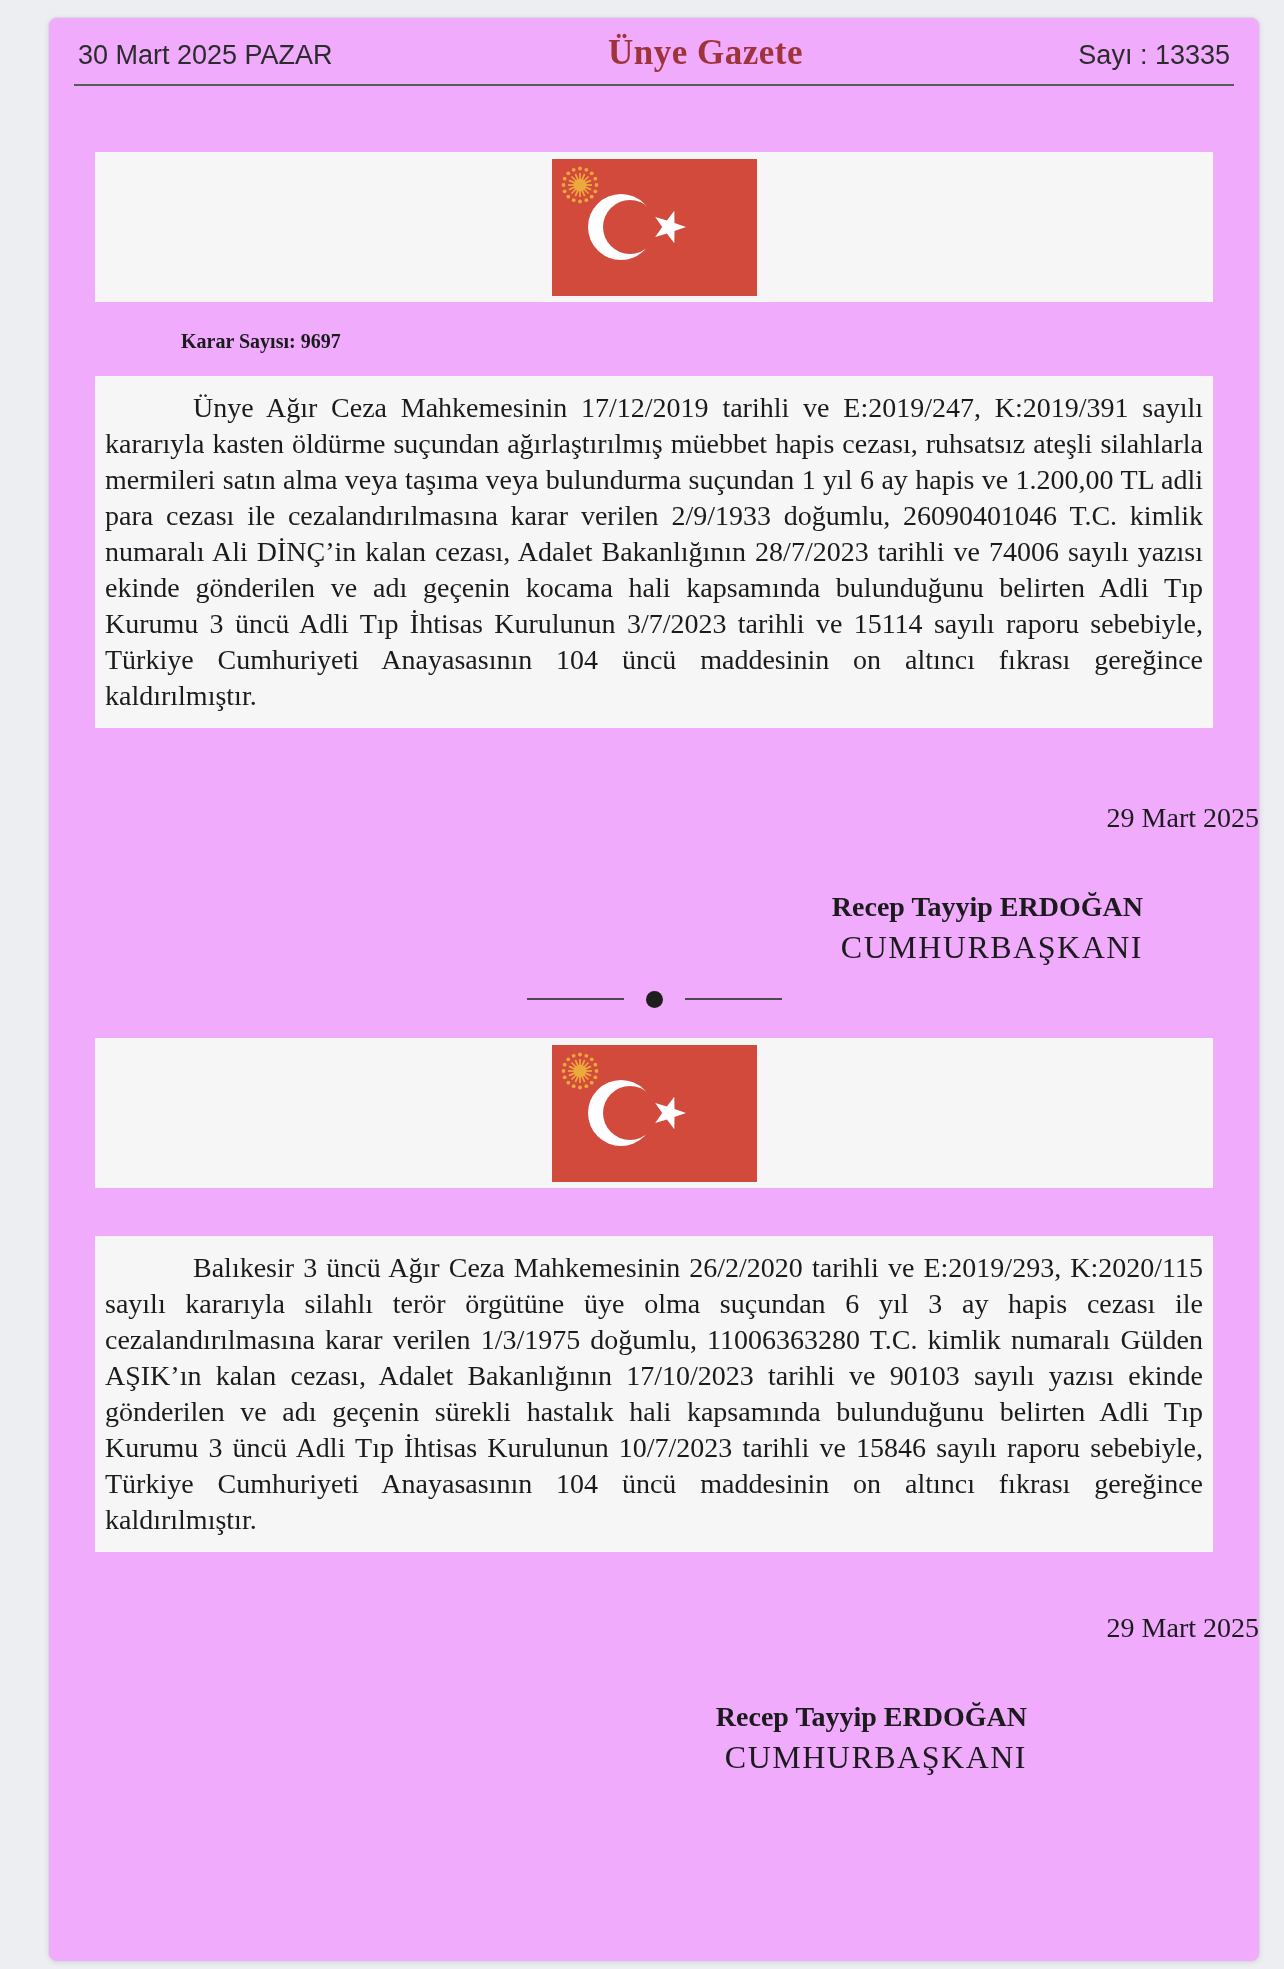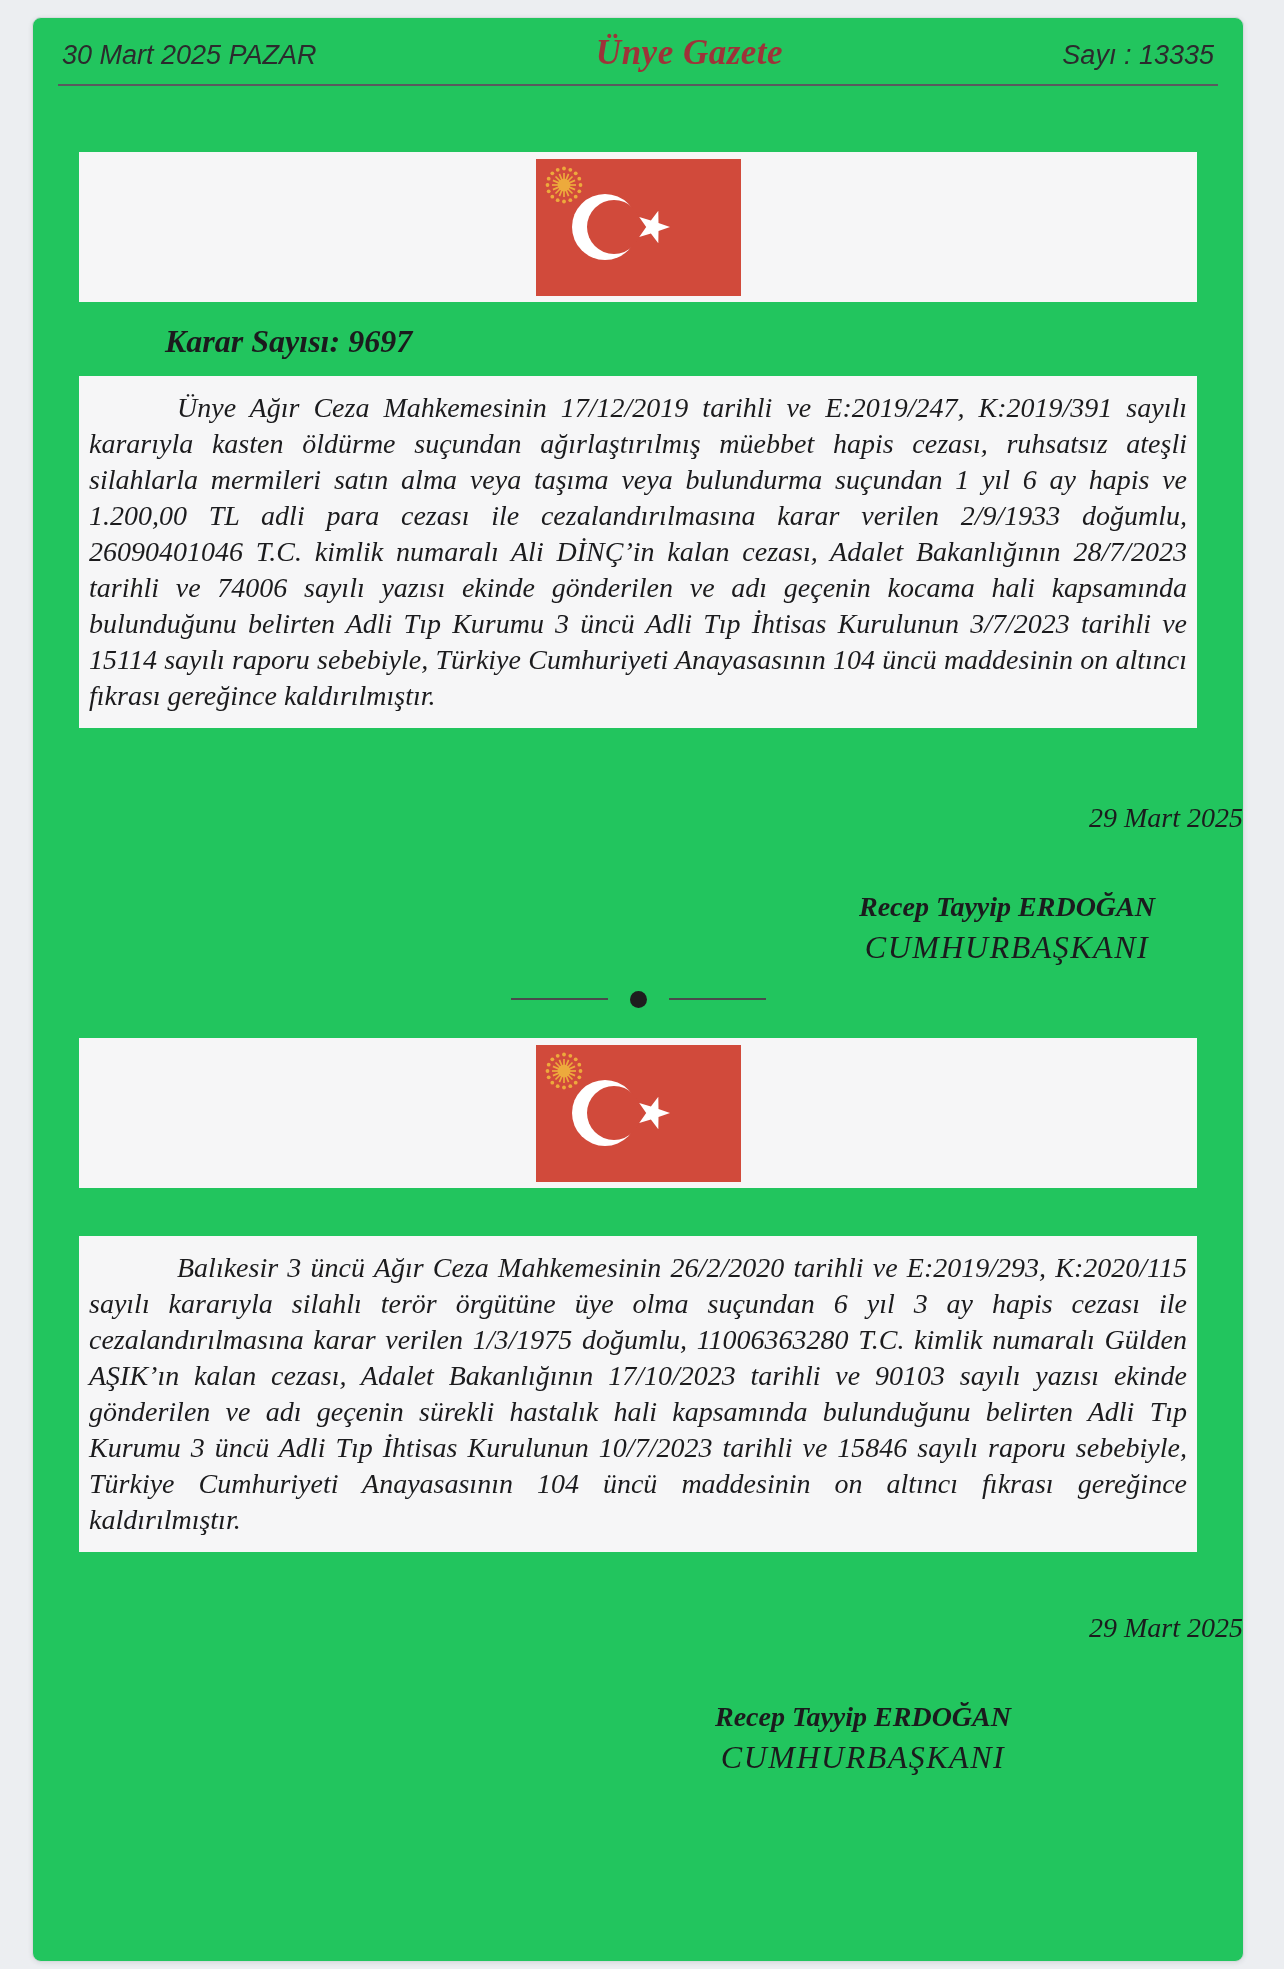--- a/index.html
+++ b/index.html
@@ -7,24 +7,23 @@
     --flag-red:#d14a3b; --flag-gold:#edaa3c; --ink:#1b1b1d;
   }
   *{box-sizing:border-box;margin:0;padding:0;}
   html,body{margin:0;padding:0;}
   body{
     width:1284px;height:1969px;position:relative;overflow:hidden;
     background:var(--page-bg);
     font-family:"Liberation Serif", serif;color:var(--ink);
   }
   .document-card{
-    position:absolute;left:32px;top:17px;width:1212px;height:1945px;
-    background:#22c55e;border:1px solid #d9dade;border-radius:9px;
+    position:absolute;left:48px;top:17px;width:1212px;height:1945px;
+    background:#f0abfc;border:1px solid #d9dade;border-radius:9px;
     box-shadow:0 1px 5px rgba(40,40,60,.10);
-    font-style:italic;
   }
   
   .masthead{
     display:flex;justify-content:space-between;align-items:baseline;
     margin:0 25px;padding:18px 4px 12px 4px;border-bottom:2px solid #595a5e;
   }
   .masthead-date,.masthead-issue{
     font-family:"Liberation Sans", sans-serif;font-size:27px;line-height:34px;color:#2b2b2d;
   }
   .masthead-title{
@@ -41,31 +40,31 @@
     display:flex;align-items:center;justify-content:center;
   }
   .flag-band.second{margin-top:30px;}
   .flag-svg{width:205px;height:137px;display:block;}
   .fr{fill:var(--flag-red);}
   .fw{fill:#ffffff;}
   .fg{fill:var(--flag-gold);}
   .fgs{stroke:var(--flag-gold);stroke-width:1.7;}
   
   .decision-heading{
-    margin:24px 0 0 132px;font-size:32px;line-height:30px;font-weight:bold;
+    margin:24px 0 0 132px;font-size:20px;line-height:30px;font-weight:bold;
   }
   .decision-body{
     margin:20px 46px 0 46px;background:var(--band-gray);
     padding:14px 10px;font-size:28px;line-height:36px;
     text-align:justify;text-indent:88px;
   }
   .decision-body.second{margin-top:48px;}
   .decision-date{margin-top:74px;text-align:right;font-size:28px;line-height:32px;}
   .decision-date.second{margin-top:60px;}
-  .signature{width:max-content;margin:56px 88px 0 auto;text-align:center;}
+  .signature{width:max-content;margin:56px 116px 0 auto;text-align:right;}
   .signature.second{margin-right:232px;}
   .signer-name{font-size:28px;line-height:34px;font-weight:bold;}
   .signer-title{font-size:32px;line-height:34px;letter-spacing:1.5px;margin-top:6px;}
   
   .section-divider{
     margin-top:26px;display:flex;align-items:center;justify-content:center;gap:22px;height:18px;
   }
   .divider-line{width:97px;height:2px;background:#4a4a4c;}
   .divider-dot{width:17px;height:17px;border-radius:50%;background:#1e1e1e;}
 </style>

